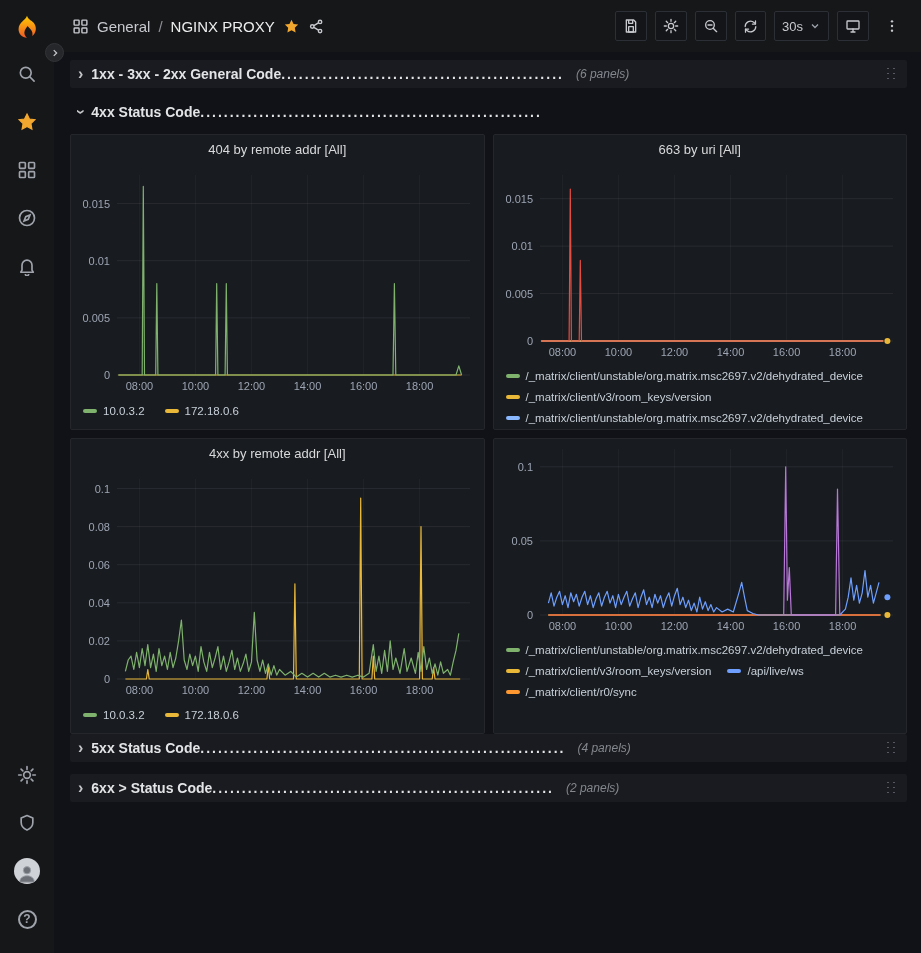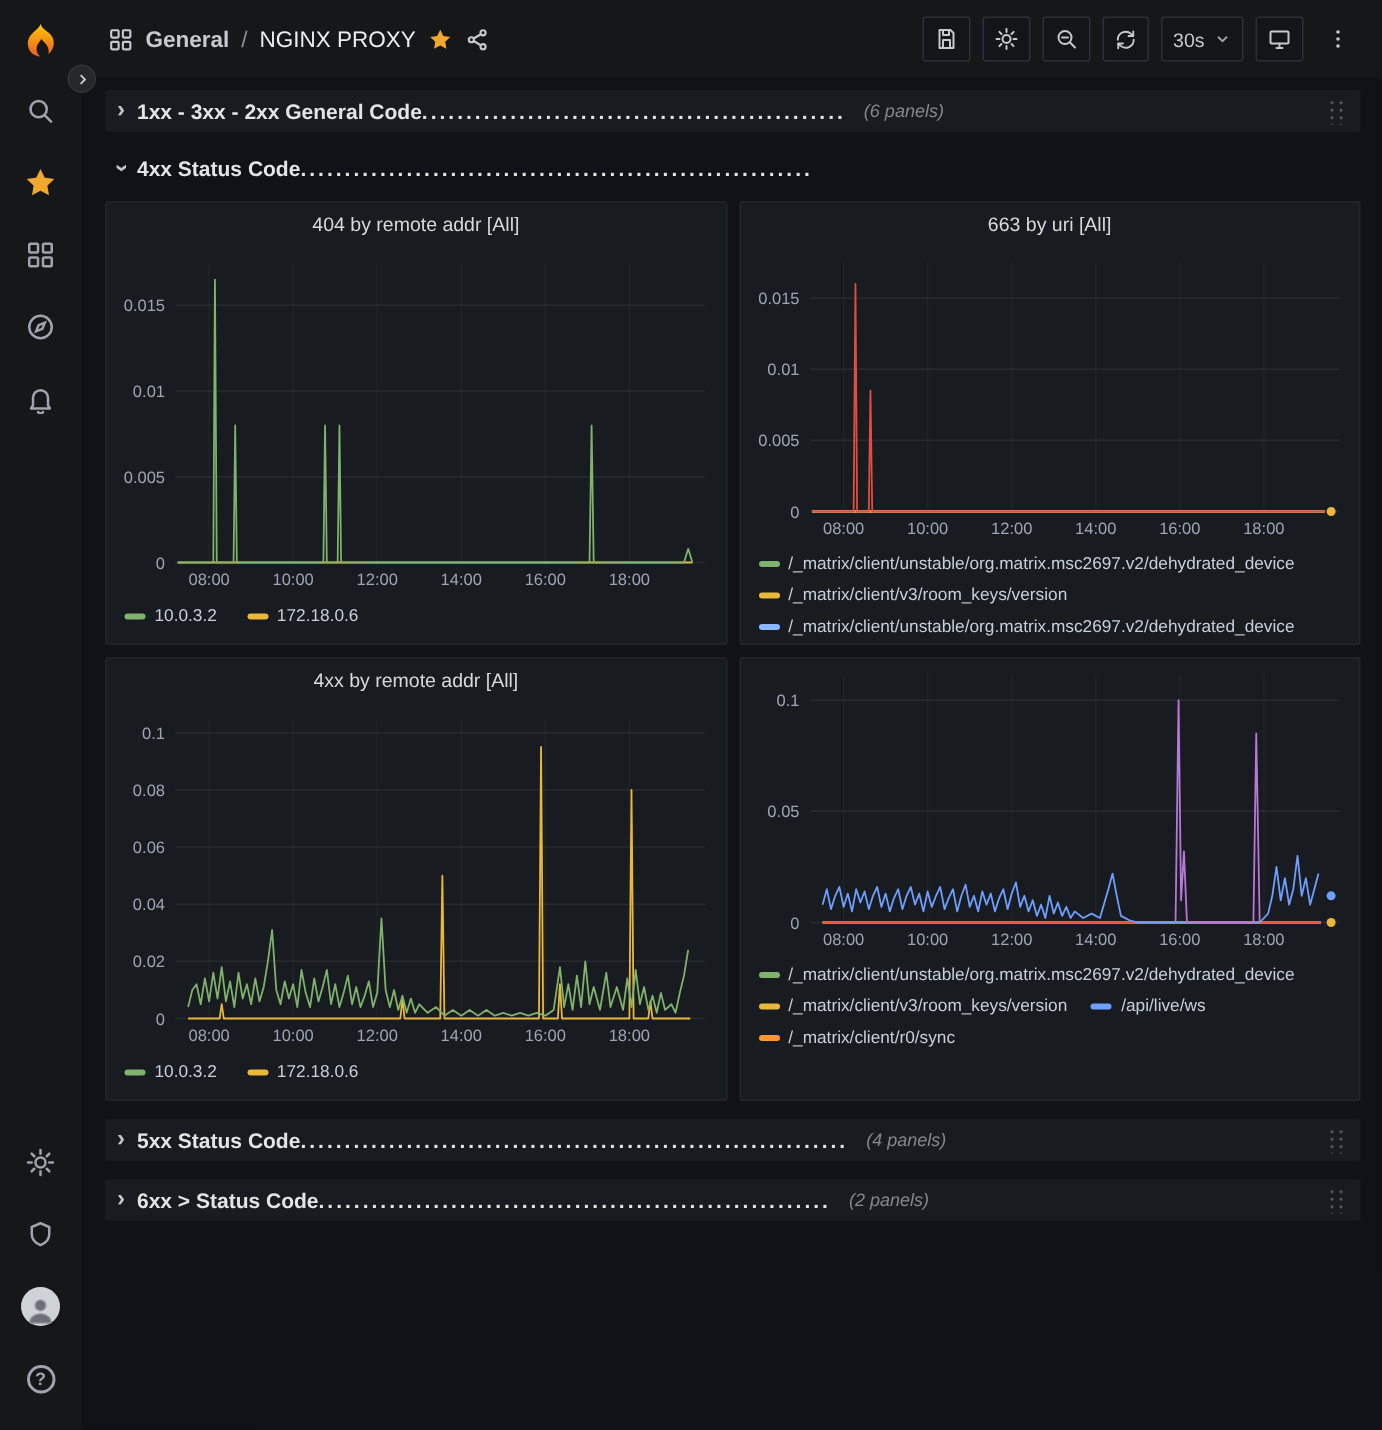--- a/index.html
+++ b/index.html
@@ -26,21 +26,21 @@
     background:#26272b; border:1px solid #333438; color:#c7c9ce; display:flex;
     align-items:center; justify-content:center; font-size:12px; cursor:pointer; z-index:20;
   }
   .avatar-circle { width:26px; height:26px; border-radius:50%; background:#cfd2d6; display:flex; align-items:flex-end; justify-content:center; overflow:hidden; }
   .help-circle { width:19px; height:19px; border-radius:50%; border:2px solid #9fa3ab; color:#9fa3ab; font-weight:bold; font-size:12px; display:flex; align-items:center; justify-content:center; }
 
   
   .main { flex:1; display:flex; flex-direction:column; min-width:0; }
   .topnav { height:52px; background:#161719; display:flex; align-items:center; padding:0 14px 0 18px; flex:none; }
   .crumb { display:flex; align-items:center; gap:8px; }
-  .crumb-section { color:#c7c9ce; font-size:15px; cursor:pointer;font-weight:bold; }
+  .crumb-section { color:#c7c9ce; font-size:15px; cursor:pointer; }
   .crumb-sep { color:#8e9097; font-size:15px; }
   .crumb-title { color:#eceded; font-size:15px; cursor:pointer;text-align:right; }
   .crumb .iconbtn { cursor:pointer; display:flex; align-items:center; }
   .top-actions { margin-left:auto; display:flex; align-items:center; gap:8px; }
   .tool-btn {
     height:30px; min-width:30px; padding:0 7px; border:1px solid #2c2f36; border-radius:2px;
     background:#131519; display:flex; align-items:center; justify-content:center; gap:6px;
     color:#c7c9ce; cursor:pointer; white-space:nowrap;
   }
   .tool-btn .tz { color:#9da0a8; font-size:11px; }
@@ -73,21 +73,21 @@
   .chev.down { transform:rotate(90deg); }
   .row-title { font-weight:bold; font-size:14px; color:#e3e4e6; white-space:nowrap; overflow:hidden; }
   .row-dots { font-weight:bold; font-size:14px; color:#e3e4e6; letter-spacing:2px; white-space:nowrap; overflow:hidden; }
   .row-count { font-style:italic; color:#84878d; font-size:12px; margin-left:12px; white-space:nowrap; }
   .drag-handle {
     margin-left:auto; width:13px; height:18px; flex:none;
     background-image:radial-gradient(#565962 1.1px, transparent 1.3px);
     background-size:6px 5px; background-position:1px 1px; cursor:grab;
   }
 
-  .panel-grid { display:grid; grid-template-columns:1fr 1fr; gap:8px; margin-bottom:12px; }
+  .panel-grid { display:grid; grid-template-columns:1fr 1fr; gap:8px; margin-bottom:0; }
   .panel {
     height:296px; background:#181b1f; border:1px solid #24262b; border-radius:2px;
     display:flex; flex-direction:column; overflow:hidden; min-width:0;
   }
   .panel-title { height:30px; line-height:30px; text-align:center; font-size:13px; font-weight:500; color:#d8d9da; cursor:pointer; flex:none; }
   .panel-body { width:100%; flex:none; }
   .panel-body.tall { height:230px; }
   .panel-body.short { height:196px; }
   .panel-legend { padding:2px 10px 8px 12px; overflow:hidden; }
   .panel-legend.legend-row { display:flex; gap:20px; margin-top:auto; padding-bottom:10px; }

